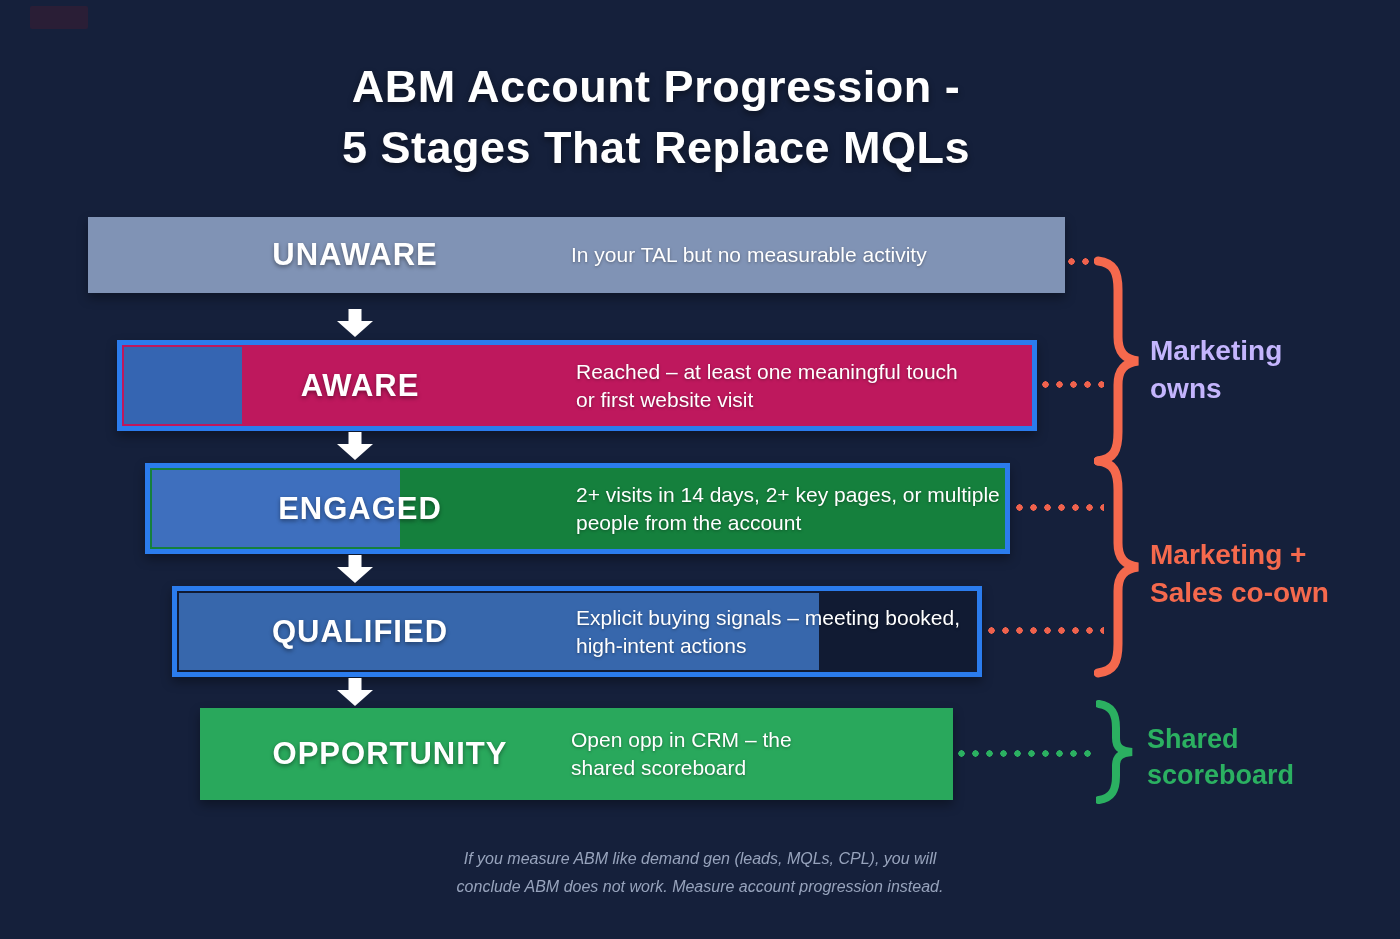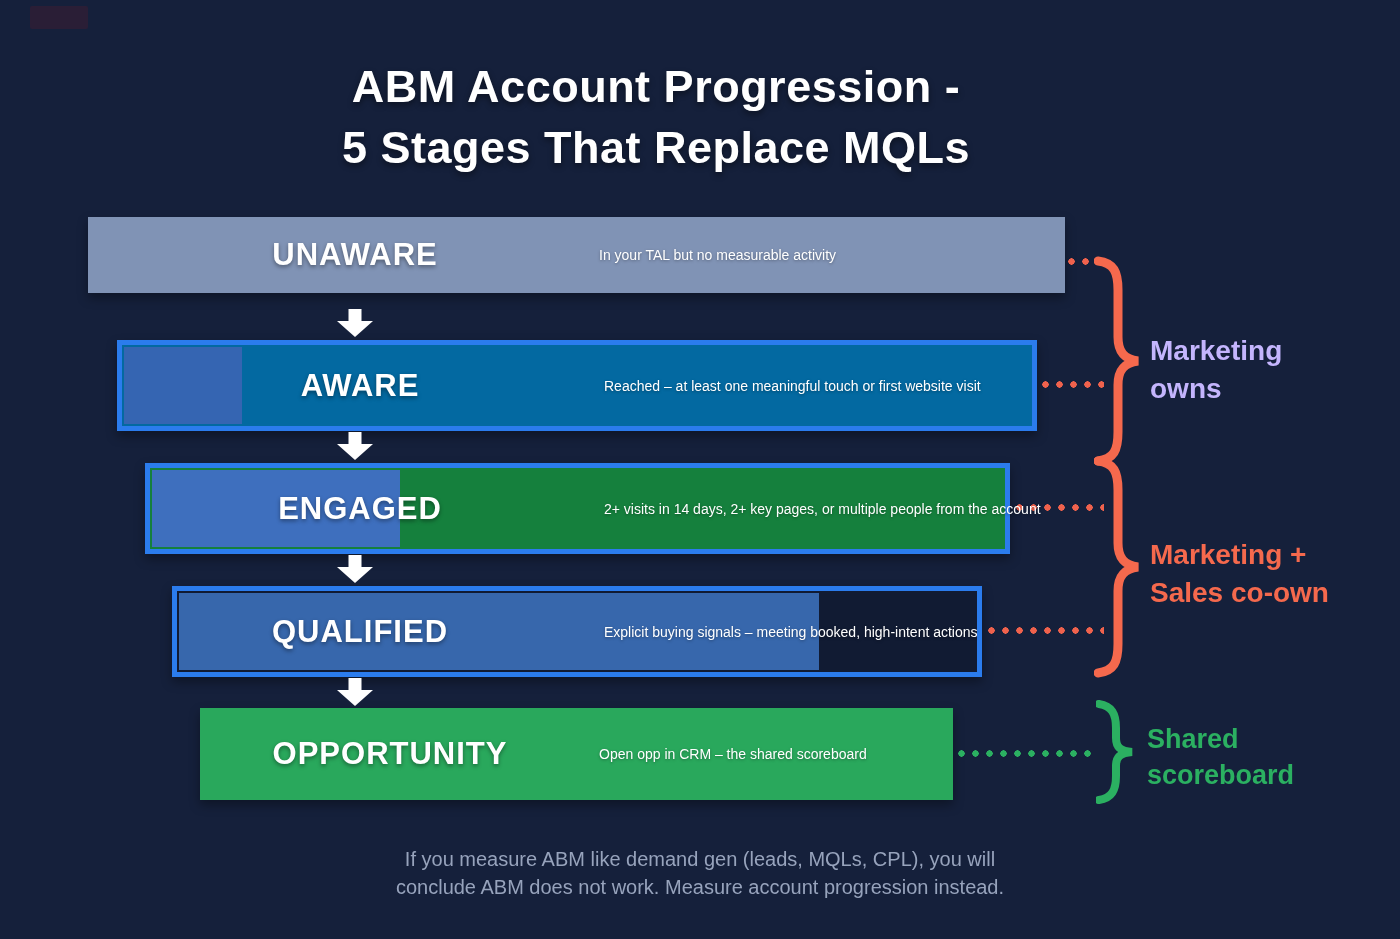--- a/index.html
+++ b/index.html
@@ -17,40 +17,39 @@
   }
   .title{
     position:absolute;left:0;top:56px;width:1312px;
     text-align:center;color:#ffffff;font-weight:bold;
     font-size:45px;line-height:61px;letter-spacing:.5px;
     text-shadow:0 3px 6px rgba(0,0,0,.45);
   }
   
   .bar{position:absolute;box-shadow:0 5px 10px rgba(0,0,0,.35);}
   .r0{left:88px; top:217px;width:977px;height:76px;background:#8093b5;}
-  .r1{left:117px;top:340px;width:920px;height:91px;background:#0369a1;border:5px solid #2b7ced;box-sizing:border-box;padding-left:24px;}
+  .r1{left:117px;top:340px;width:920px;height:91px;background:#be185d;border:5px solid #2b7ced;box-sizing:border-box;padding-left:24px;}
   .r2{left:145px;top:463px;width:865px;height:91px;background:#15803d;border:5px solid #2b7ced;box-sizing:border-box;}
   .r3{left:172px;top:586px;width:810px;height:91px;background:#111b33;border:5px solid #2b7ced;box-sizing:border-box;}
   .r4{left:200px;top:708px;width:753px;height:92px;background:#29a85c;}
   .bar-fill{position:absolute;left:2px;top:2px;bottom:2px;width:0;}
   .stage-name{
     position:absolute;top:50%;transform:translate(-50%,-50%);
     color:#fff;font-weight:bold;font-size:31px;letter-spacing:1px;
     white-space:nowrap;text-shadow:0 2px 4px rgba(0,0,0,.4);z-index:2;
   }
   .r0 .stage-name{left:267px;}
   .r1 .stage-name{left:238px;}
   .r2 .stage-name{left:210px;}
   .r3 .stage-name{left:183px;}
   .r4 .stage-name{left:190px;}
   .stage-desc{
     position:absolute;top:50%;transform:translateY(-50%);
-    color:#ffffff;font-size:14px;line-height:28px;z-index:2;
+    color:#ffffff;font-size:21px;line-height:28px;z-index:2;
     text-shadow:0 1px 3px rgba(0,0,0,.35);
-    margin-left:28px;
   }
   .r0 .stage-desc{left:483px;width:470px;}
   .r1 .stage-desc{left:454px;width:405px;}
   .r2 .stage-desc{left:426px;width:455px;}
   .r3 .stage-desc{left:399px;width:390px;}
   .r4 .stage-desc{left:371px;width:285px;}
   
   .arrow{position:absolute;left:337px;width:36px;height:28px;}
   .a1{top:309px;}.a2{top:432px;}.a3{top:555px;}.a4{top:678px;}
   
@@ -70,21 +69,21 @@
   
   .own-label{
     position:absolute;font-weight:bold;white-space:pre-line;
   }
   .own1{left:1150px;top:332px;font-size:28px;line-height:38px;}
   .own2{left:1150px;top:536px;font-size:28px;line-height:38px;}
   .own3{left:1147px;top:721px;font-size:27px;line-height:36px;}
   
   .footer{
     position:absolute;left:0;top:845px;width:1400px;text-align:center;
-    color:#97a3bc;font-size:20px;line-height:28px;
+    color:#97a3bc;font-size:16px;line-height:28px;font-style:italic;
   }
 </style>
 </head>
 <body>
 
 <div class="canvas">
 
   <div class="corner-accent"></div>
 
   <div class="title">

